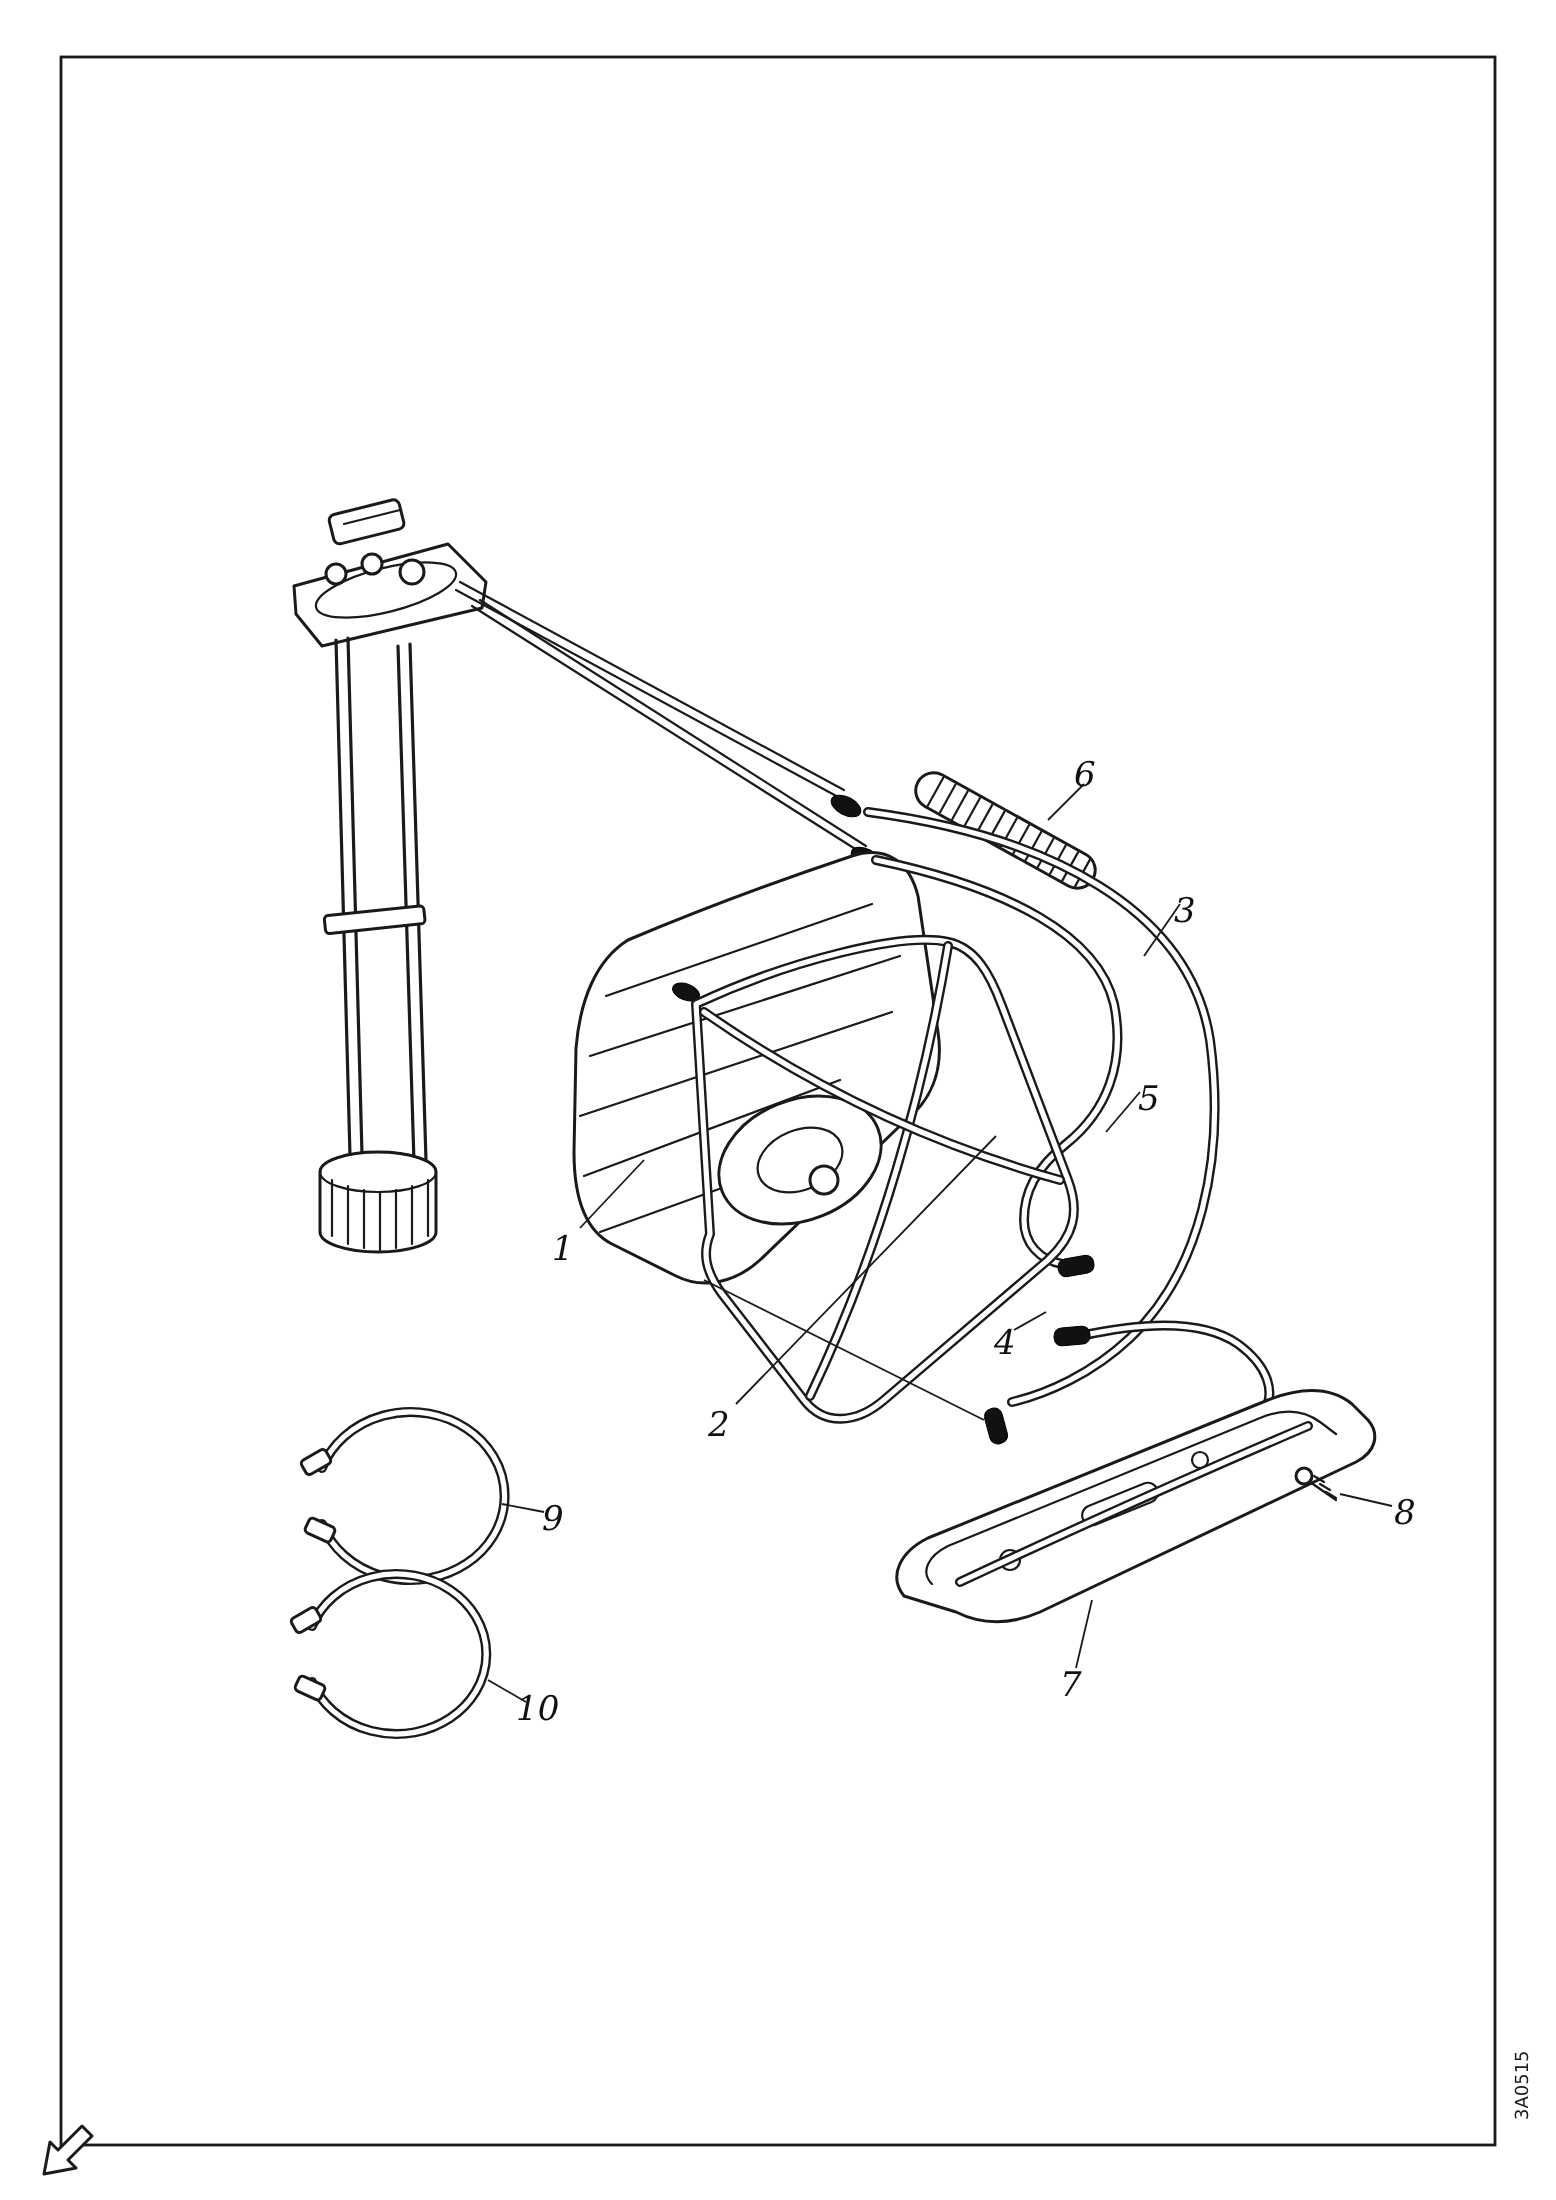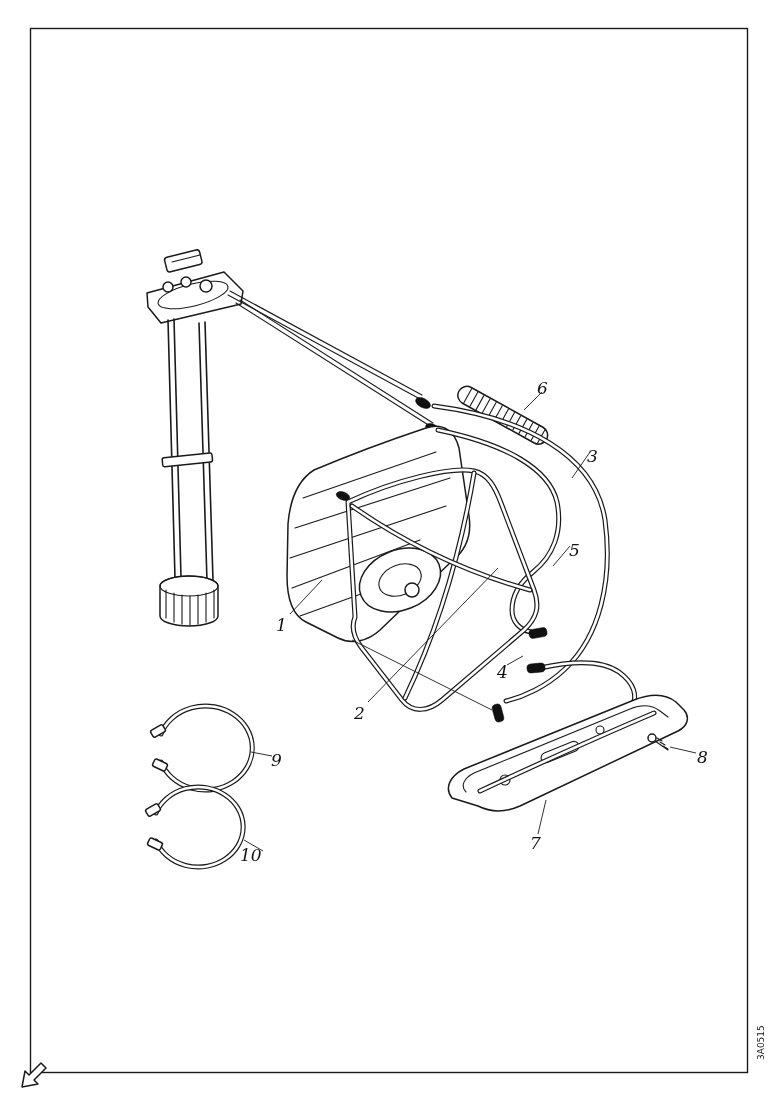--- a/index.html
+++ b/index.html
@@ -29,21 +29,21 @@
   }
   .c1{left:276px;top:615px;}
   .c2{left:354px;top:703px;}
   .c3{left:587px;top:446px;}
   .c4{left:497px;top:662px;}
   .c5{left:569px;top:540px;}
   .c6{left:537px;top:378px;}
   .c7{left:530px;top:833px;}
   .c8{left:697px;top:747px;}
   .c9{left:271px;top:750px;}
-  .c10{left:240px;top:845px;}
+  .c10{left:258px;top:845px;}
 </style>
 </head>
 <body>
 
 <div class="page">
 
   <svg width="778" height="1100" viewBox="0 0 778 1100" xmlns="http://www.w3.org/2000/svg">
 
     <defs>
       <path id="cageOutline" d="M348,502 C395,480 452,466 474,471 C488,474 495,487 501,503 L534,590 C540,606 537,618 524,630 L442,700 C428,712 412,713 402,700 L361,647 C353,636 351,627 355,617 L348,502 Z"></path>

